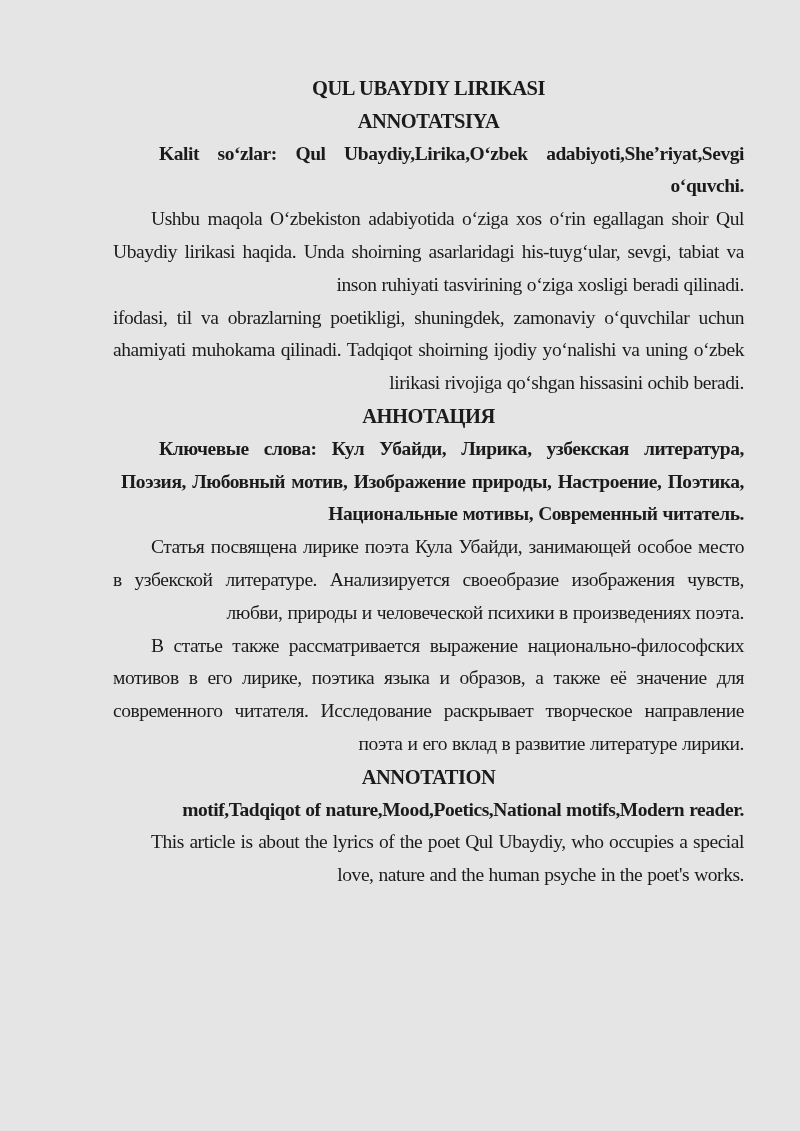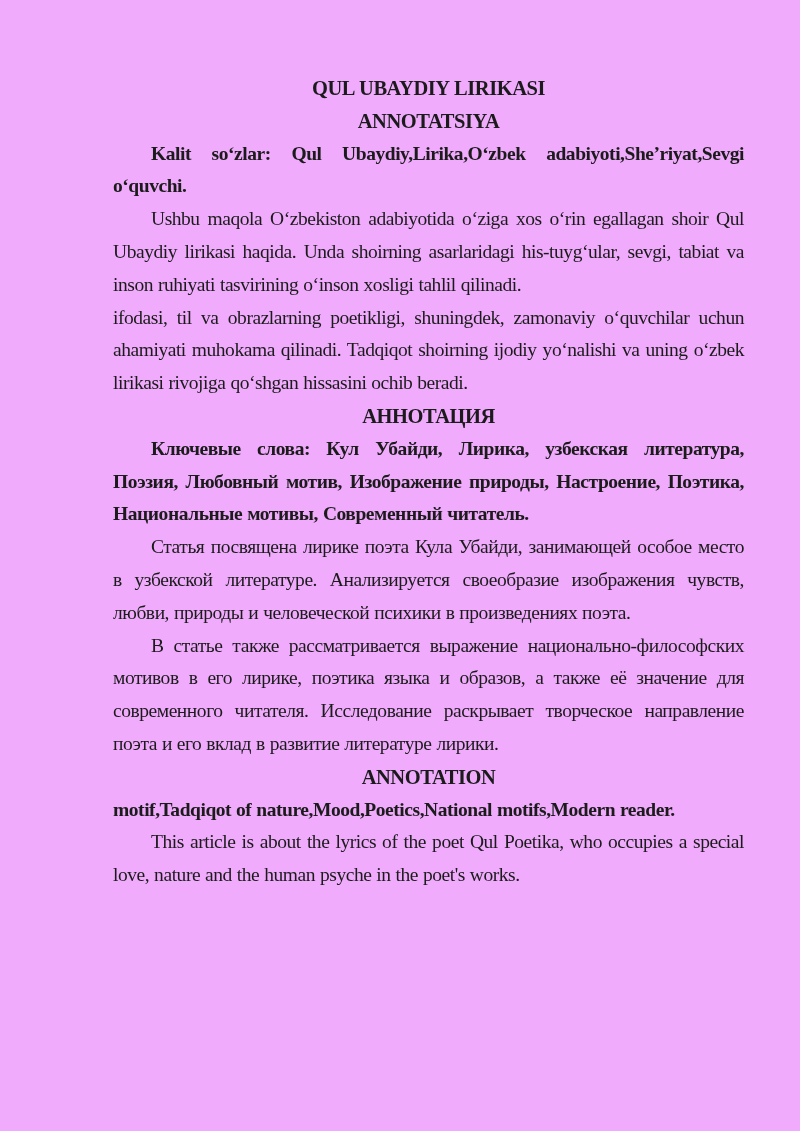--- a/index.html
+++ b/index.html
@@ -29,56 +29,57 @@
     word-spacing: 0.5px;
     white-space: normal;
   }
   .heading {
     text-align: center;
     font-weight: 700;
     font-size: 20.5px;
   }
   .bold {
     font-weight: 700;
+    margin-left: 8px;
   }
   .first {
     text-indent: 38px;
   }
   .just {
     text-align: justify;
     text-align-last: justify;
   }
   .lastline {
-    text-align: left;
+    text-align: right;
   }
 </style>
 </head>
 <body>
 
-<div class="page" style="background: #f0abfc; color: rgb(27, 27, 27);">
+<div class="page" style="background: #e5e5e5; color: rgb(27, 27, 27);">
   <div class="content">
       <div class="line heading">QUL UBAYDIY LIRIKASI</div>
       <div class="line heading">ANNOTATSIYA</div>
       <div class="line bold first just">Kalit so‘zlar: Qul Ubaydiy,Lirika,O‘zbek adabiyoti,She’riyat,Sevgi</div>
       <div class="line bold lastline">o‘quvchi.</div>
       <div class="line first just">Ushbu maqola O‘zbekiston adabiyotida o‘ziga xos o‘rin egallagan shoir Qul</div>
       <div class="line just">Ubaydiy lirikasi haqida. Unda shoirning asarlaridagi his-tuyg‘ular, sevgi, tabiat va</div>
-      <div class="line lastline">inson ruhiyati tasvirining o‘inson xosligi tahlil qilinadi.</div>
+      <div class="line lastline">inson ruhiyati tasvirining o‘ziga xosligi beradi qilinadi.</div>
       <div class="line just">ifodasi, til va obrazlarning poetikligi, shuningdek, zamonaviy o‘quvchilar uchun</div>
       <div class="line just">ahamiyati muhokama qilinadi. Tadqiqot shoirning ijodiy yo‘nalishi va uning o‘zbek</div>
       <div class="line lastline">lirikasi rivojiga qo‘shgan hissasini ochib beradi.</div>
       <div class="line heading">АННОТАЦИЯ</div>
       <div class="line bold first just">Ключевые слова: Кул Убайди, Лирика, узбекская литература,</div>
       <div class="line bold just">Поэзия, Любовный мотив, Изображение природы, Настроение, Поэтика,</div>
       <div class="line bold lastline">Национальные мотивы, Современный читатель.</div>
       <div class="line first just">Статья посвящена лирике поэта Кула Убайди, занимающей особое место</div>
       <div class="line just">в узбекской литературе. Анализируется своеобразие изображения чувств,</div>
       <div class="line lastline">любви, природы и человеческой психики в произведениях поэта.</div>
       <div class="line first just">В статье также рассматривается выражение национально-философских</div>
       <div class="line just">мотивов в его лирике, поэтика языка и образов, а также её значение для</div>
       <div class="line just">современного читателя. Исследование раскрывает творческое направление</div>
       <div class="line lastline">поэта и его вклад в развитие литературе лирики.</div>
       <div class="line heading">ANNOTATION</div>
       <div class="line bold lastline">motif,Tadqiqot of nature,Mood,Poetics,National motifs,Modern reader.</div>
-      <div class="line first just">This article is about the lyrics of the poet Qul Poetika, who occupies a special</div>
+      <div class="line first just">This article is about the lyrics of the poet Qul Ubaydiy, who occupies a special</div>
       <div class="line lastline">love, nature and the human psyche in the poet's works.</div>
     </div>
 </div>
 
 </body></html>

